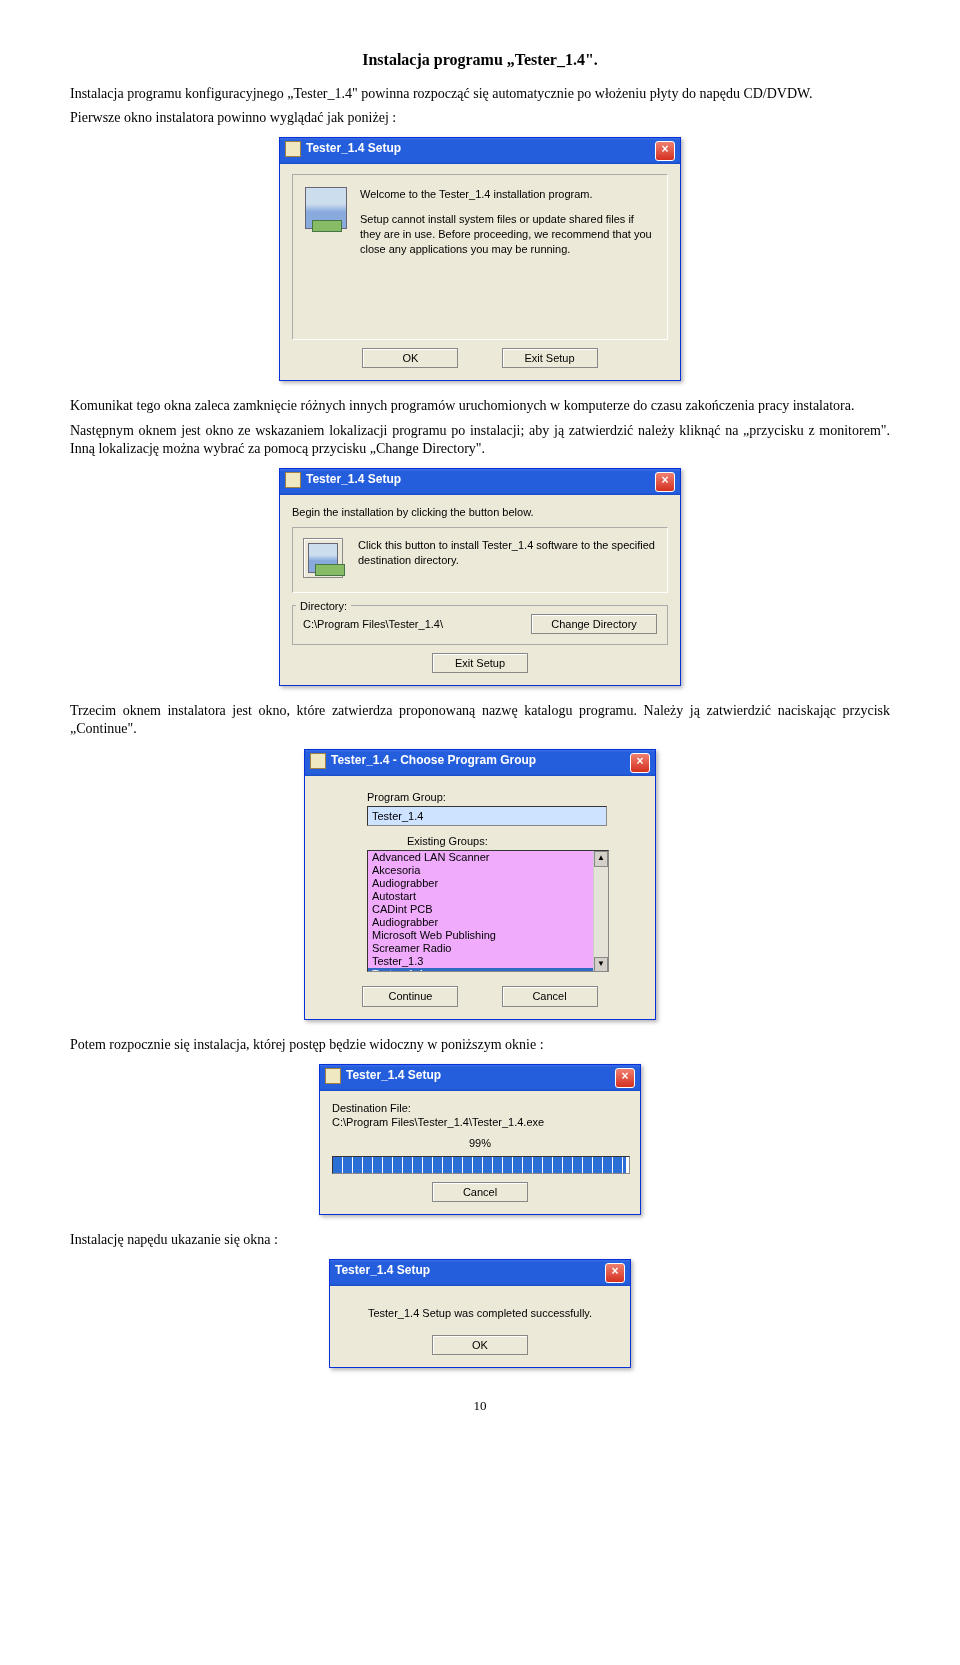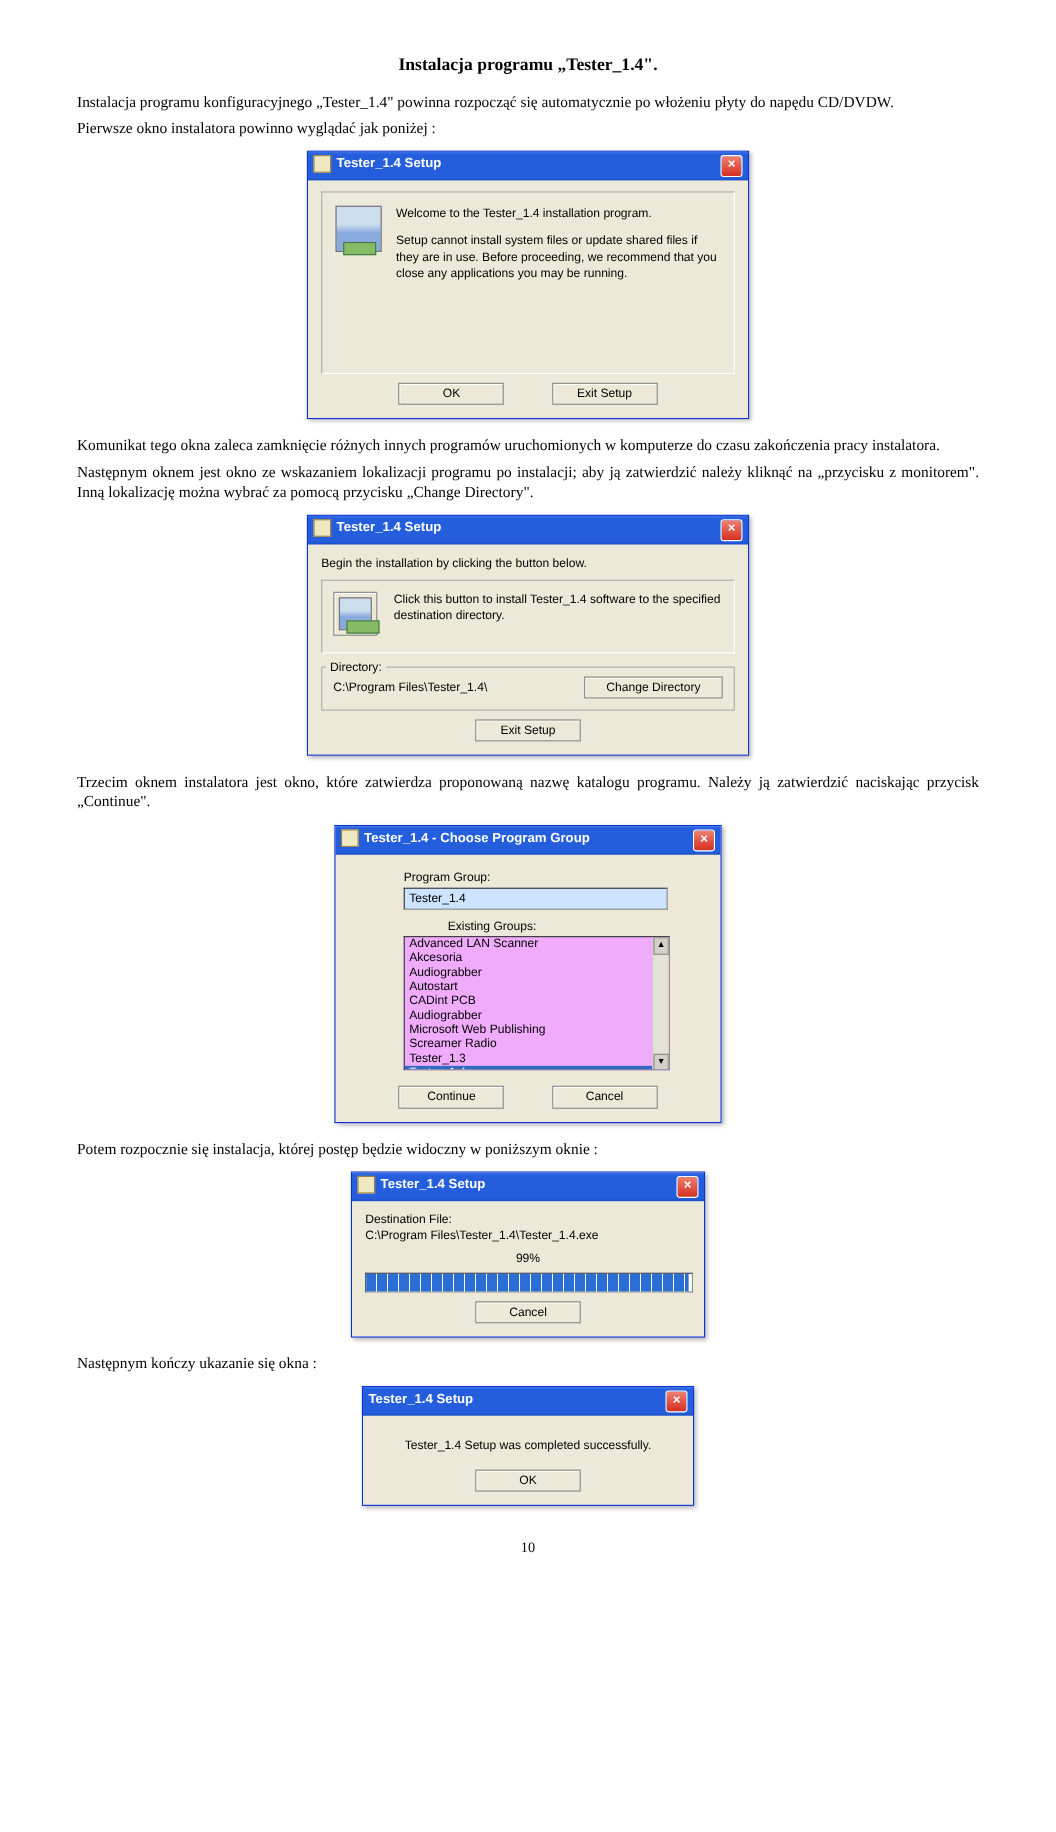--- a/index.html
+++ b/index.html
@@ -311,21 +311,21 @@
     <div class="pctlabel">99%</div>
     <div class="progress-outer">
       <div class="progress-inner"></div>
     </div>
     <div class="btnrow">
       <span class="btn">Cancel</span>
     </div>
   </div>
 </div>
 
-<p>Następnym kończy ukazanie się okna :</p>
+<p>Instalację napędu ukazanie się okna :</p>
 
 <div class="screenshot win smallwin" style="margin-left:auto;margin-right:auto;">
   <div class="titlebar">
     <span>Tester_1.4 Setup</span>
     <span class="spacer"></span>
     <span class="closebtn">×</span>
   </div>
   <div class="winbody center">
     <div style="font-size:11px;margin:10px 0 14px;">Tester_1.4 Setup was completed successfully.</div>
     <span class="btn">OK</span>

